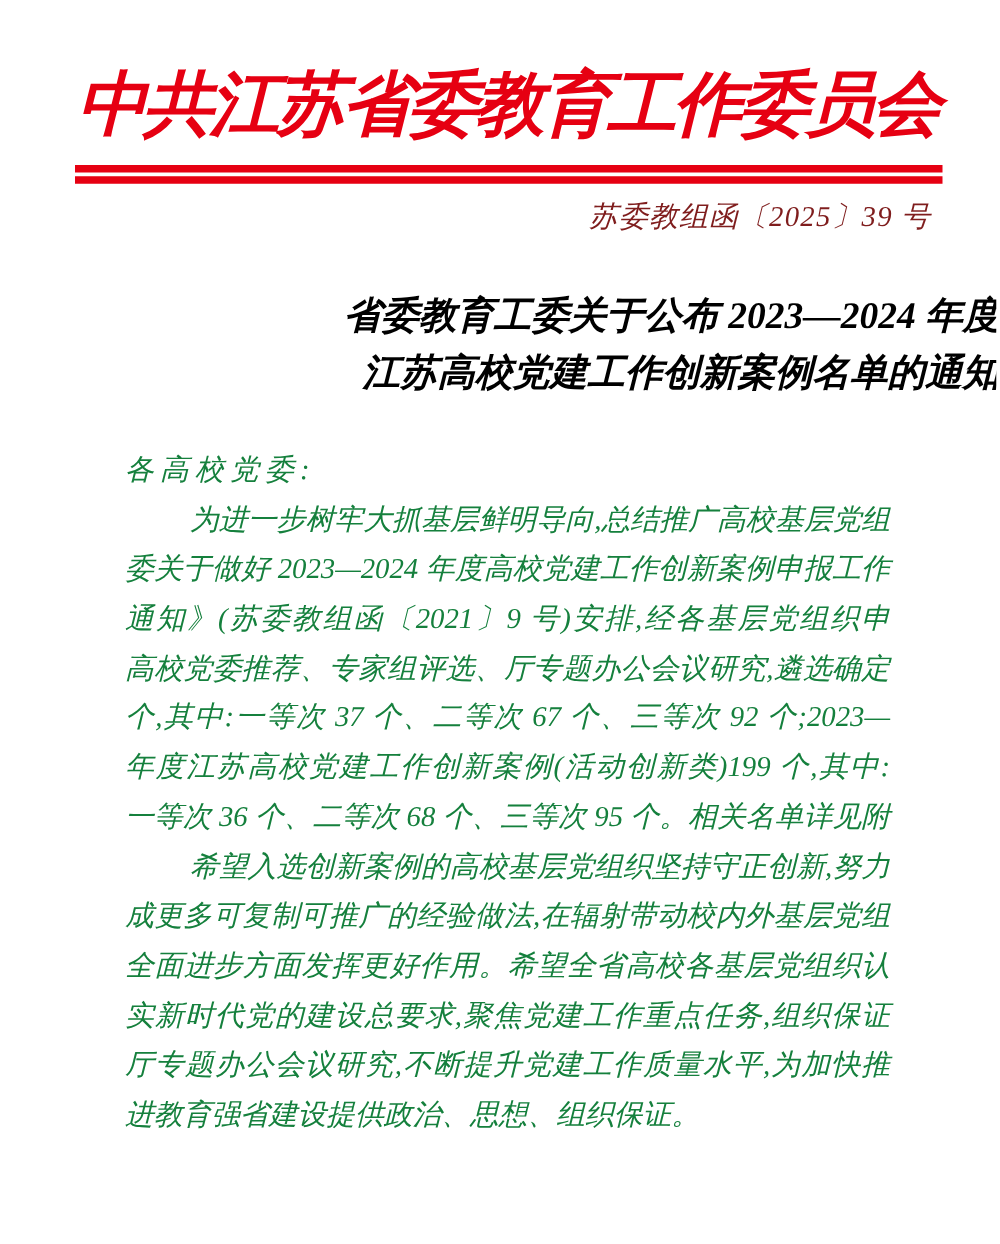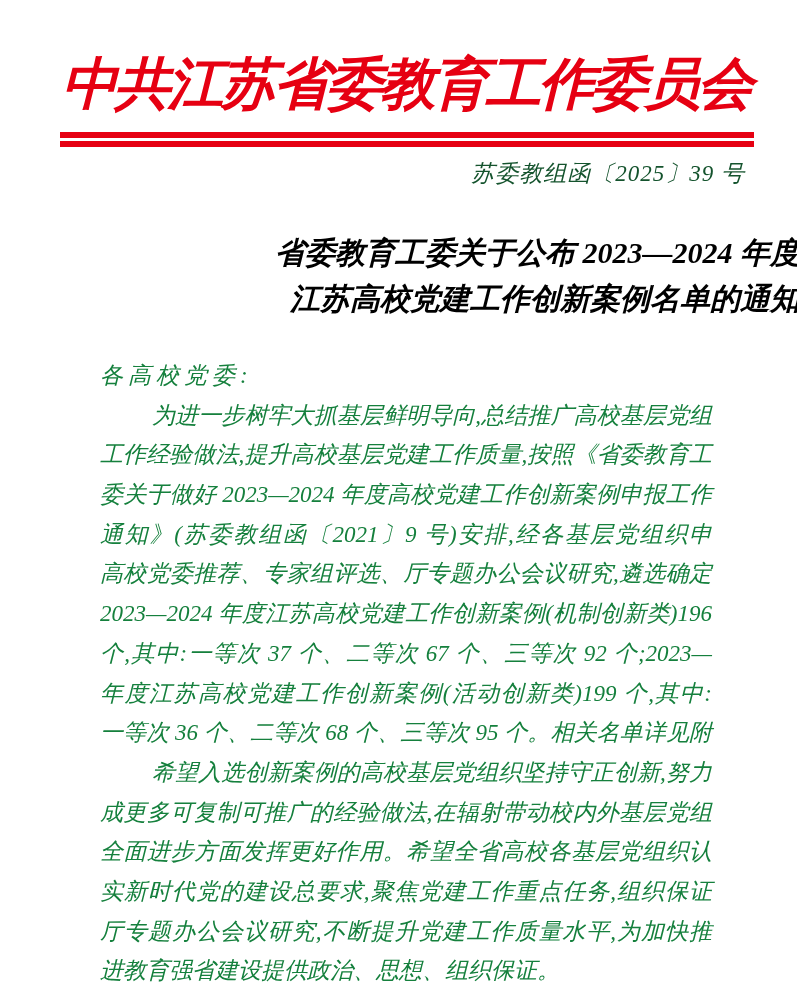--- a/index.html
+++ b/index.html
@@ -43,21 +43,21 @@
     height: 2px;
     background: #e60012;
   }
   
   .doc-number {
     position: absolute;
     top: 150px;
     right: 58px;
     font-size: 23px;
     line-height: 30px;
-    color: #14532d;
+    color: #7f1d1d;
     letter-spacing: 1px;
   }
   
   .doc-title {
     position: absolute;
     top: 221px;
     left: 0;
     width: 800px;
     text-align: right;
     font-weight: 700;
@@ -101,25 +101,23 @@
   <div class="doc-number">苏委教组函〔2025〕39 号</div>
 
   <div class="doc-title">
     <div>省委教育工委关于公布 2023—2024 年度</div>
     <div>江苏高校党建工作创新案例名单的通知</div>
   </div>
 
   <div class="doc-body" id="body-lines">
       <div class="line tracking">各高校党委:</div>
       <div class="line justify indent">为进一步树牢大抓基层鲜明导向,总结推广高校基层党组织</div>
-      <div class="line justify">工作经验做法,提升高校基层党建工作质量,按照《省委教育工</div>
       <div class="line justify">委关于做好 2023—2024 年度高校党建工作创新案例申报工作的</div>
       <div class="line justify">通知》(苏委教组函〔2021〕9 号)安排,经各基层党组织申报、</div>
       <div class="line justify">高校党委推荐、专家组评选、厅专题办公会议研究,遴选确定了</div>
-      <div class="line justify">2023—2024 年度江苏高校党建工作创新案例(机制创新类)196</div>
       <div class="line justify">个,其中:一等次 37 个、二等次 67 个、三等次 92 个;2023—2024</div>
       <div class="line justify">年度江苏高校党建工作创新案例(活动创新类)199 个,其中:</div>
       <div class="line justify">一等次 36 个、二等次 68 个、三等次 95 个。相关名单详见附件。</div>
       <div class="line justify indent">希望入选创新案例的高校基层党组织坚持守正创新,努力形</div>
       <div class="line justify">成更多可复制可推广的经验做法,在辐射带动校内外基层党组织</div>
       <div class="line justify">全面进步方面发挥更好作用。希望全省高校各基层党组织认真落</div>
       <div class="line justify">实新时代党的建设总要求,聚焦党建工作重点任务,组织保证</div>
       <div class="line justify">厅专题办公会议研究,不断提升党建工作质量水平,为加快推</div>
       <div class="line">进教育强省建设提供政治、思想、组织保证。</div>
     </div>

